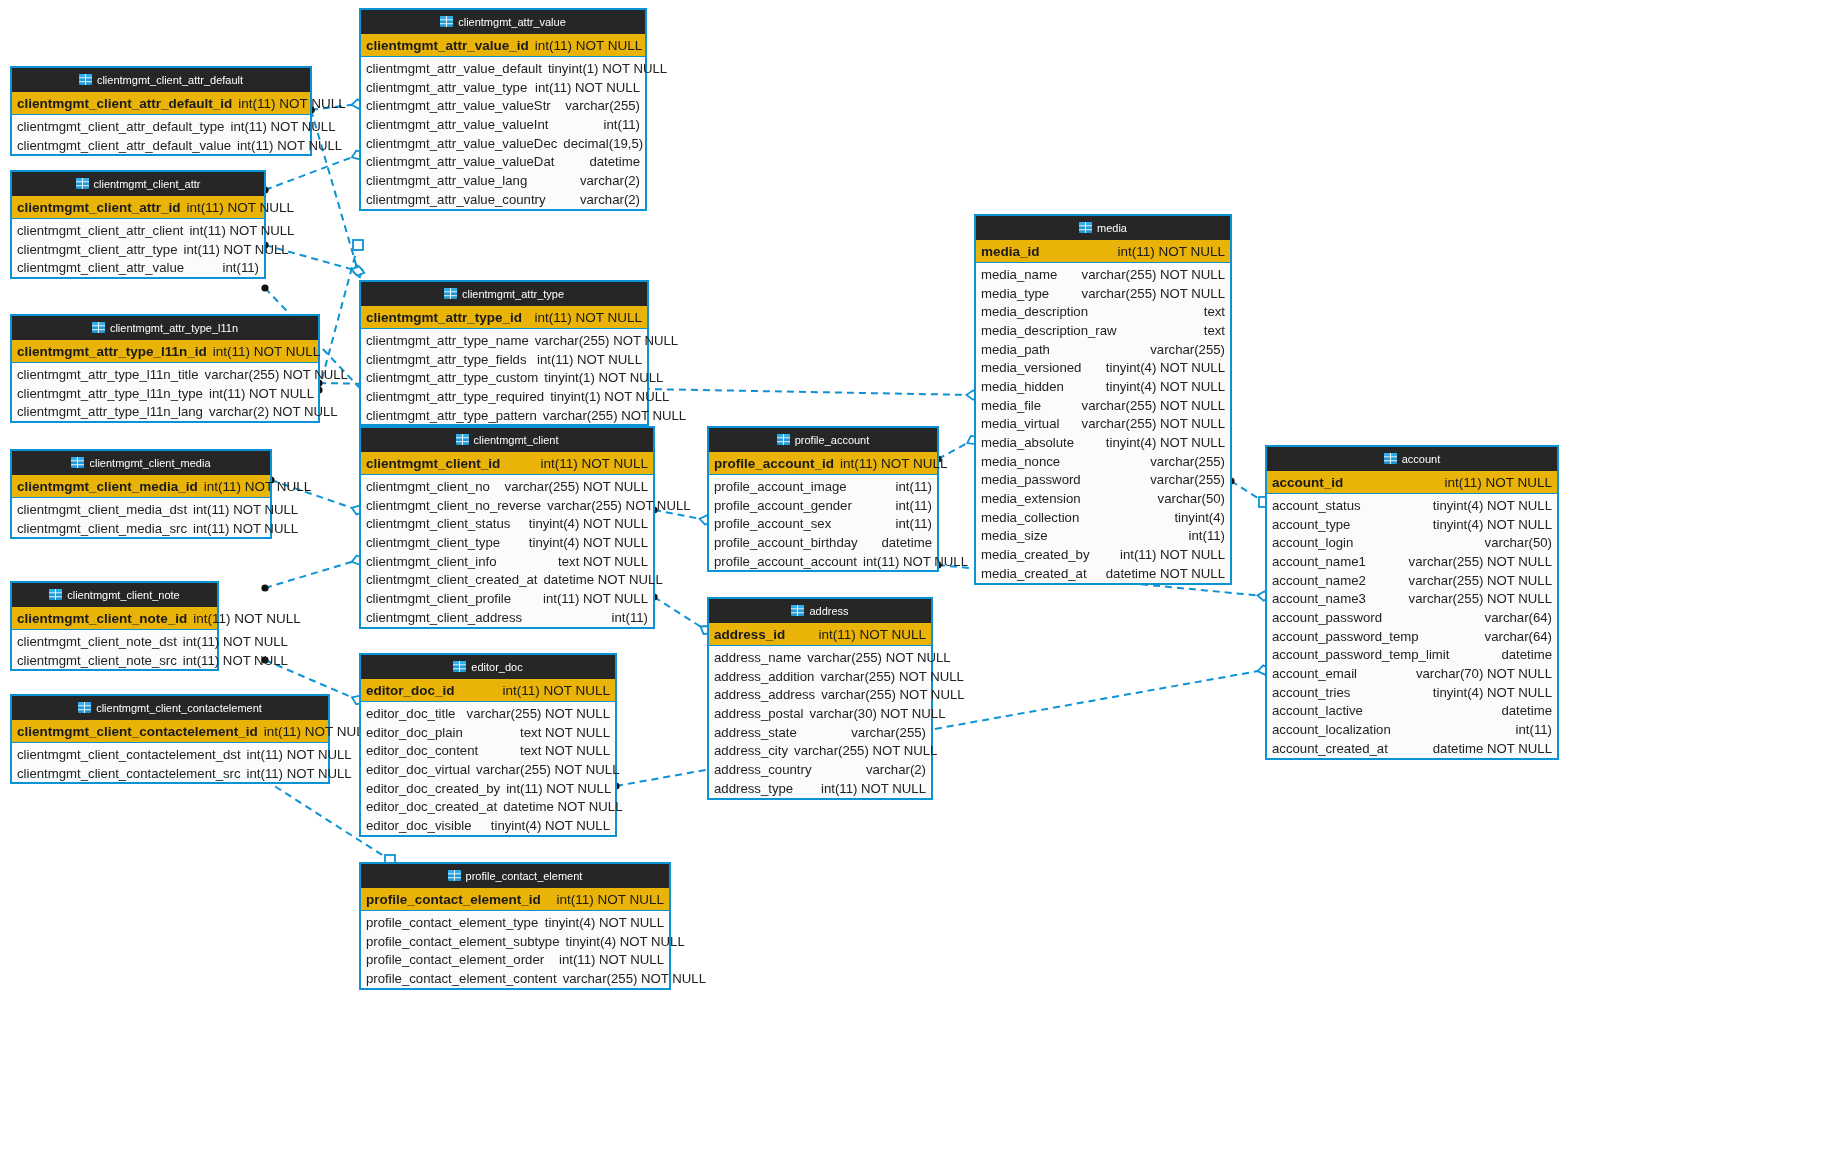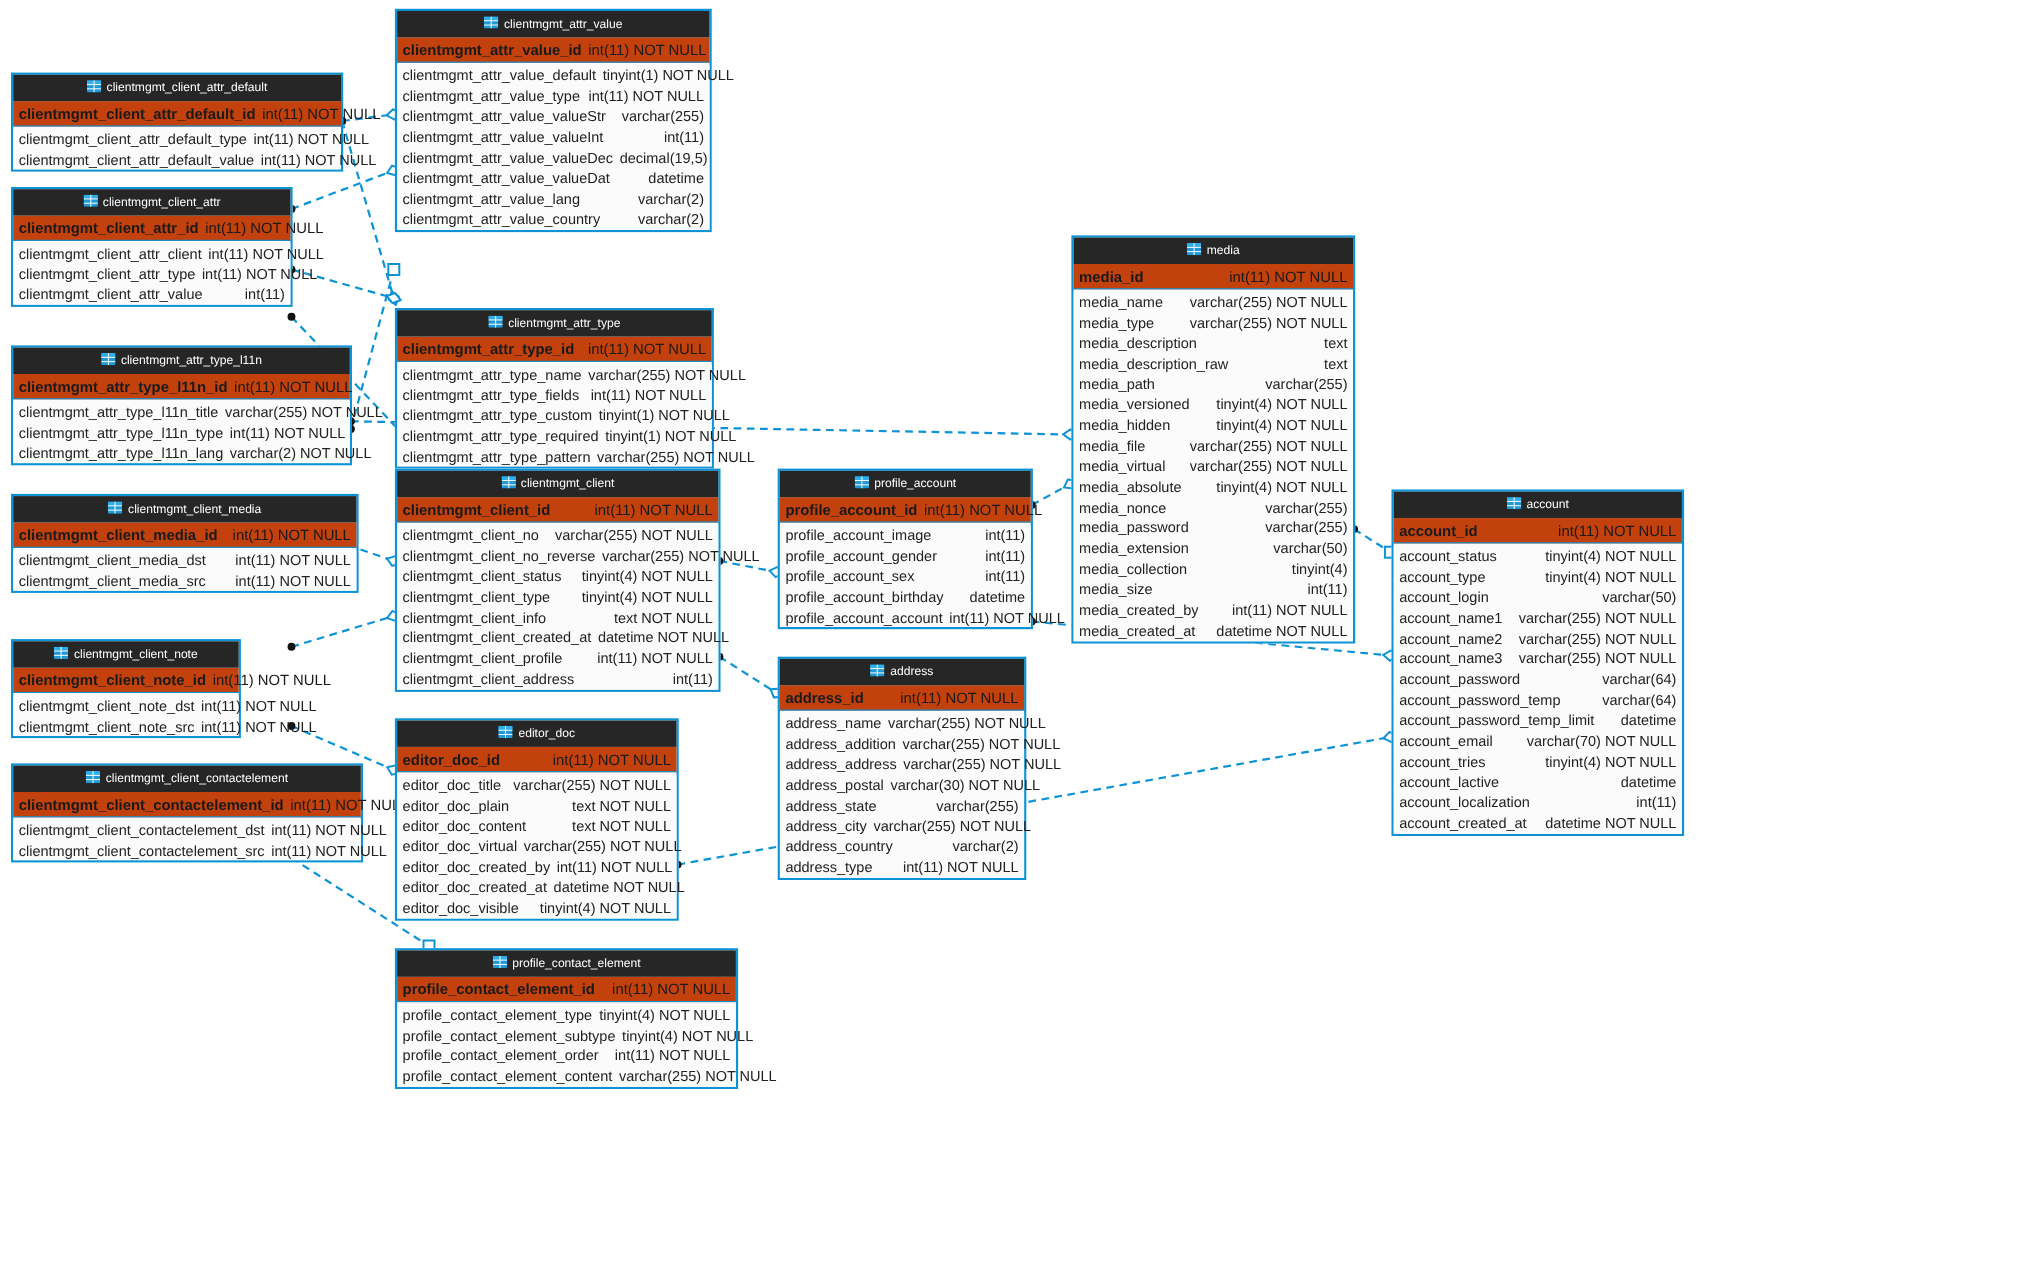--- a/index.html
+++ b/index.html
@@ -38,21 +38,21 @@
   .t-pk{
     display:flex;
     align-items:center;
     height:23px;
     font-size:13.5px;
     font-weight:bold;
     color:#1a1a1a;
     border-bottom:1.5px solid #0b93d5;
     padding:0 5px;
     box-sizing:border-box;
-    background:#c2410c;
+    background:#eab308;
   }
   .t-row{
     display:flex;
     align-items:center;
     height:18.7px;
     font-size:13.2px;
     color:#222222;
     padding:0 5px;
     box-sizing:border-box;
     background:#fbfbfb;
@@ -234,21 +234,21 @@
           <span class="col-spacer"></span>
           <span class="col-type">int(11) NOT NULL</span>
         </div>
         <div class="t-row">
           <span class="col-name">clientmgmt_attr_type_l11n_lang</span>
           <span class="col-spacer"></span>
           <span class="col-type">varchar(2) NOT NULL</span>
         </div>
       </div>
     </div>
-    <div class="table" style="left: 10px; top: 449px; width: 316px;">
+    <div class="table" style="left: 10px; top: 449px; width: 262px;">
       <div class="t-head"><span class="ico"><svg viewBox="0 0 13 11" xmlns="http://www.w3.org/2000/svg">
             <rect x="0" y="0" width="13" height="11" rx="1" fill="#1f9ad6"></rect>
             <rect x="0" y="0" width="13" height="3.4" fill="#2eaeea"></rect>
             <rect x="6.1" y="0" width="0.9" height="11" fill="#ffffff"></rect>
             <rect x="0" y="3.4" width="13" height="0.9" fill="#ffffff"></rect>
             <rect x="0" y="7.3" width="13" height="0.9" fill="#ffffff"></rect>
           </svg></span><span>clientmgmt_client_media</span></div>
       <div class="t-pk">
         <span class="col-name">clientmgmt_client_media_id</span>
         <span class="col-spacer"></span>
@@ -750,21 +750,21 @@
           <span class="col-spacer"></span>
           <span class="col-type">int(11) NOT NULL</span>
         </div>
         <div class="t-row">
           <span class="col-name">media_created_at</span>
           <span class="col-spacer"></span>
           <span class="col-type">datetime NOT NULL</span>
         </div>
       </div>
     </div>
-    <div class="table" style="left: 1265px; top: 445px; width: 266px;">
+    <div class="table" style="left: 1265px; top: 445px; width: 294px;">
       <div class="t-head"><span class="ico"><svg viewBox="0 0 13 11" xmlns="http://www.w3.org/2000/svg">
             <rect x="0" y="0" width="13" height="11" rx="1" fill="#1f9ad6"></rect>
             <rect x="0" y="0" width="13" height="3.4" fill="#2eaeea"></rect>
             <rect x="6.1" y="0" width="0.9" height="11" fill="#ffffff"></rect>
             <rect x="0" y="3.4" width="13" height="0.9" fill="#ffffff"></rect>
             <rect x="0" y="7.3" width="13" height="0.9" fill="#ffffff"></rect>
           </svg></span><span>account</span></div>
       <div class="t-pk">
         <span class="col-name">account_id</span>
         <span class="col-spacer"></span>

